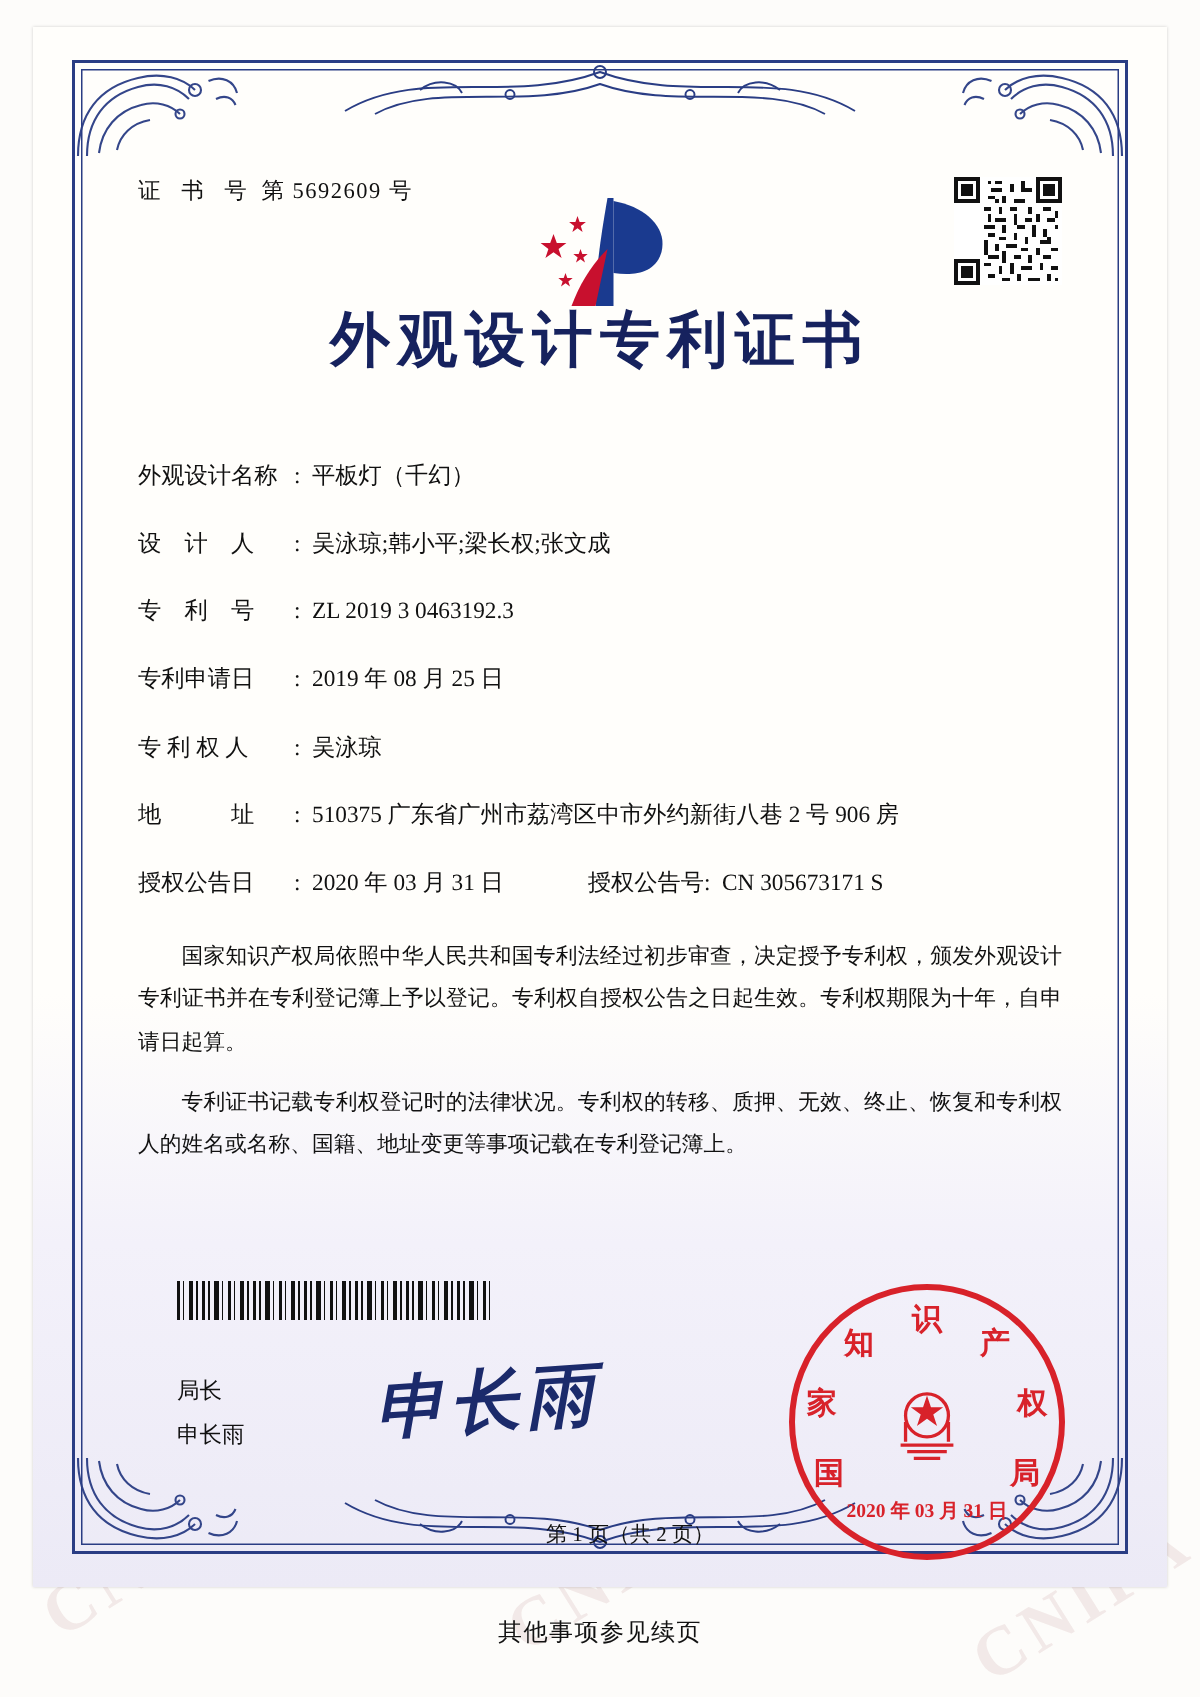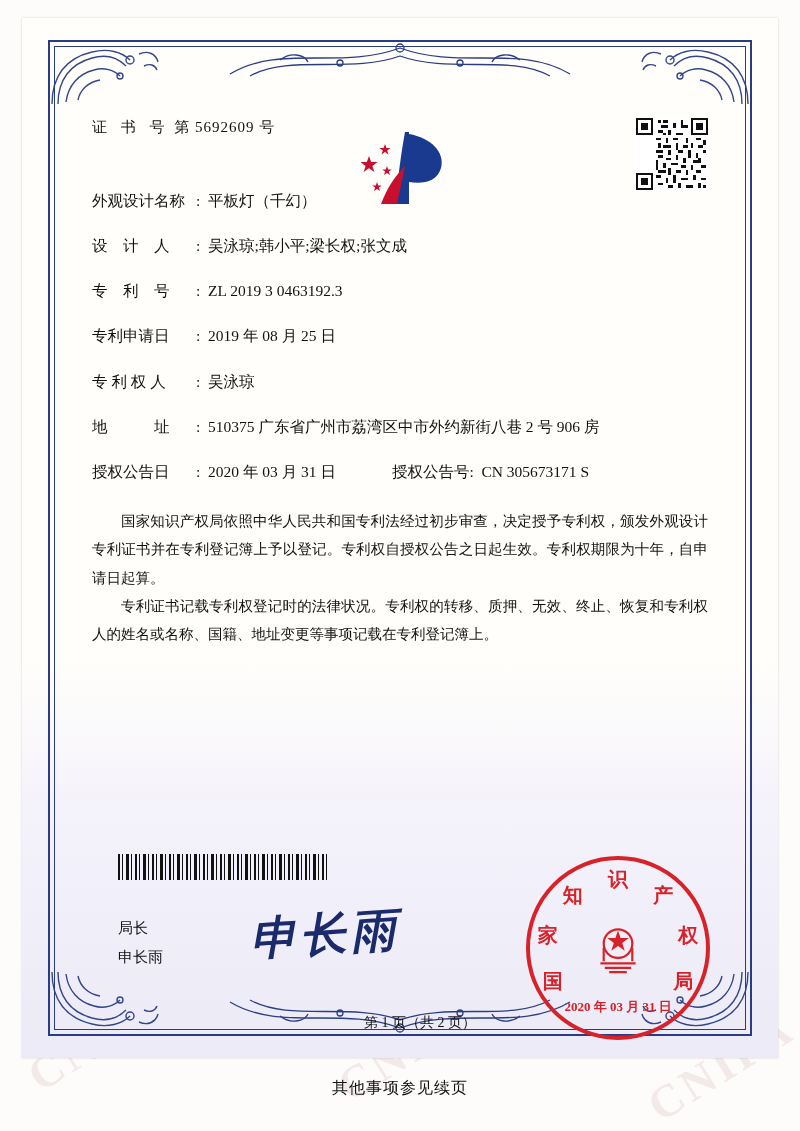--- a/index.html
+++ b/index.html
@@ -114,21 +114,21 @@
   .row-inline .second-label{margin-left:56px;}
 
   .para{
     font-size:14.5px;
     color:#111;
     line-height:1.95;
     text-align:justify;
     margin-top:13px;
     text-indent:2em;
   }
-  .para2{margin-top:0;}
+  .para2{margin-top:12px;}
 
   
   .barcode{
     position:absolute;left:96px;top:836px;width:210px;height:26px;
     background:repeating-linear-gradient(to right,
       #111 0px,#111 2px,transparent 2px,transparent 4px,
       #111 4px,#111 5px,transparent 5px,transparent 8px,
       #111 8px,#111 11px,transparent 11px,transparent 13px,
       #111 13px,#111 14px,transparent 14px,transparent 17px);
   }
@@ -364,20 +364,21 @@
           <rect x="20" y="27" width="3" height="1"></rect>
         <rect x="25" y="26" width="1" height="2"></rect>
           <rect x="27" y="27" width="1" height="1"></rect>
         <rect x="8" y="20" width="1" height="1"></rect>
           <rect x="11" y="6" width="1" height="1"></rect>
         <rect x="19" y="3" width="2" height="1"></rect>
           <rect x="25" y="16" width="1" height="1"></rect>
       </g>
     </svg>
 
+    <div class="title">外观设计专利证书</div>
 
     <div class="fields">
 
       <div class="row">
         <span class="label">外观设计名称</span>
         <span class="sep">:</span>
         <span class="value">平板灯（千幻）</span>
       </div>
 
       <div class="row">

